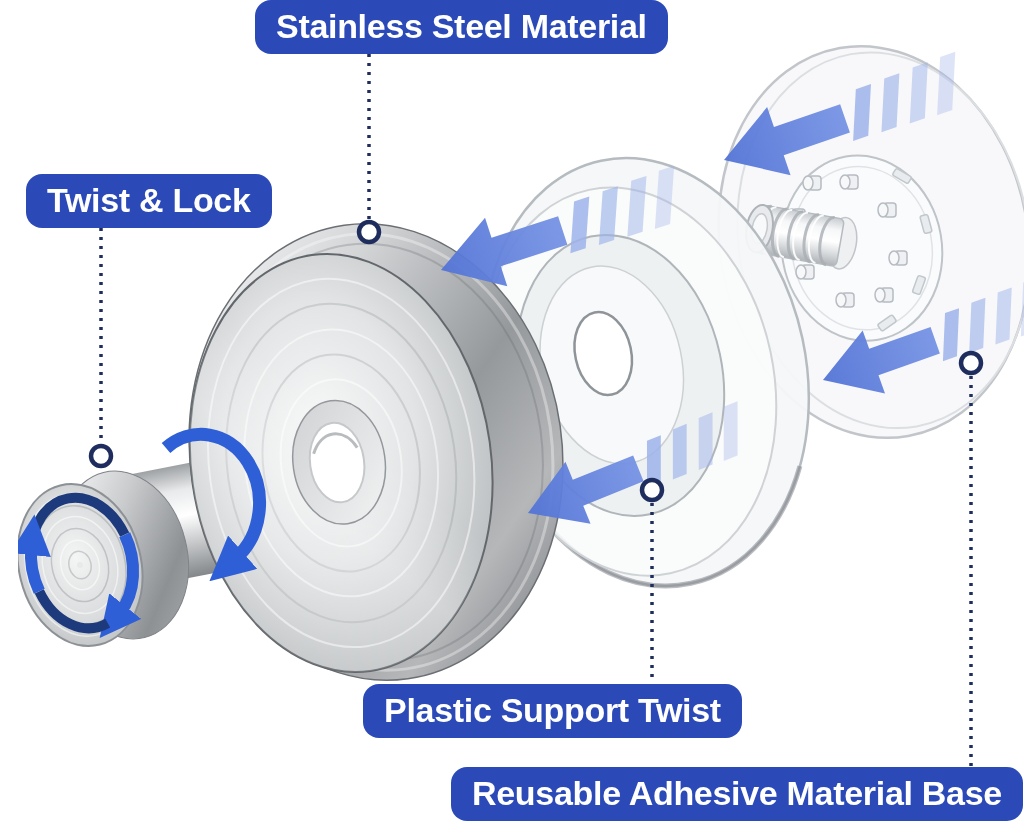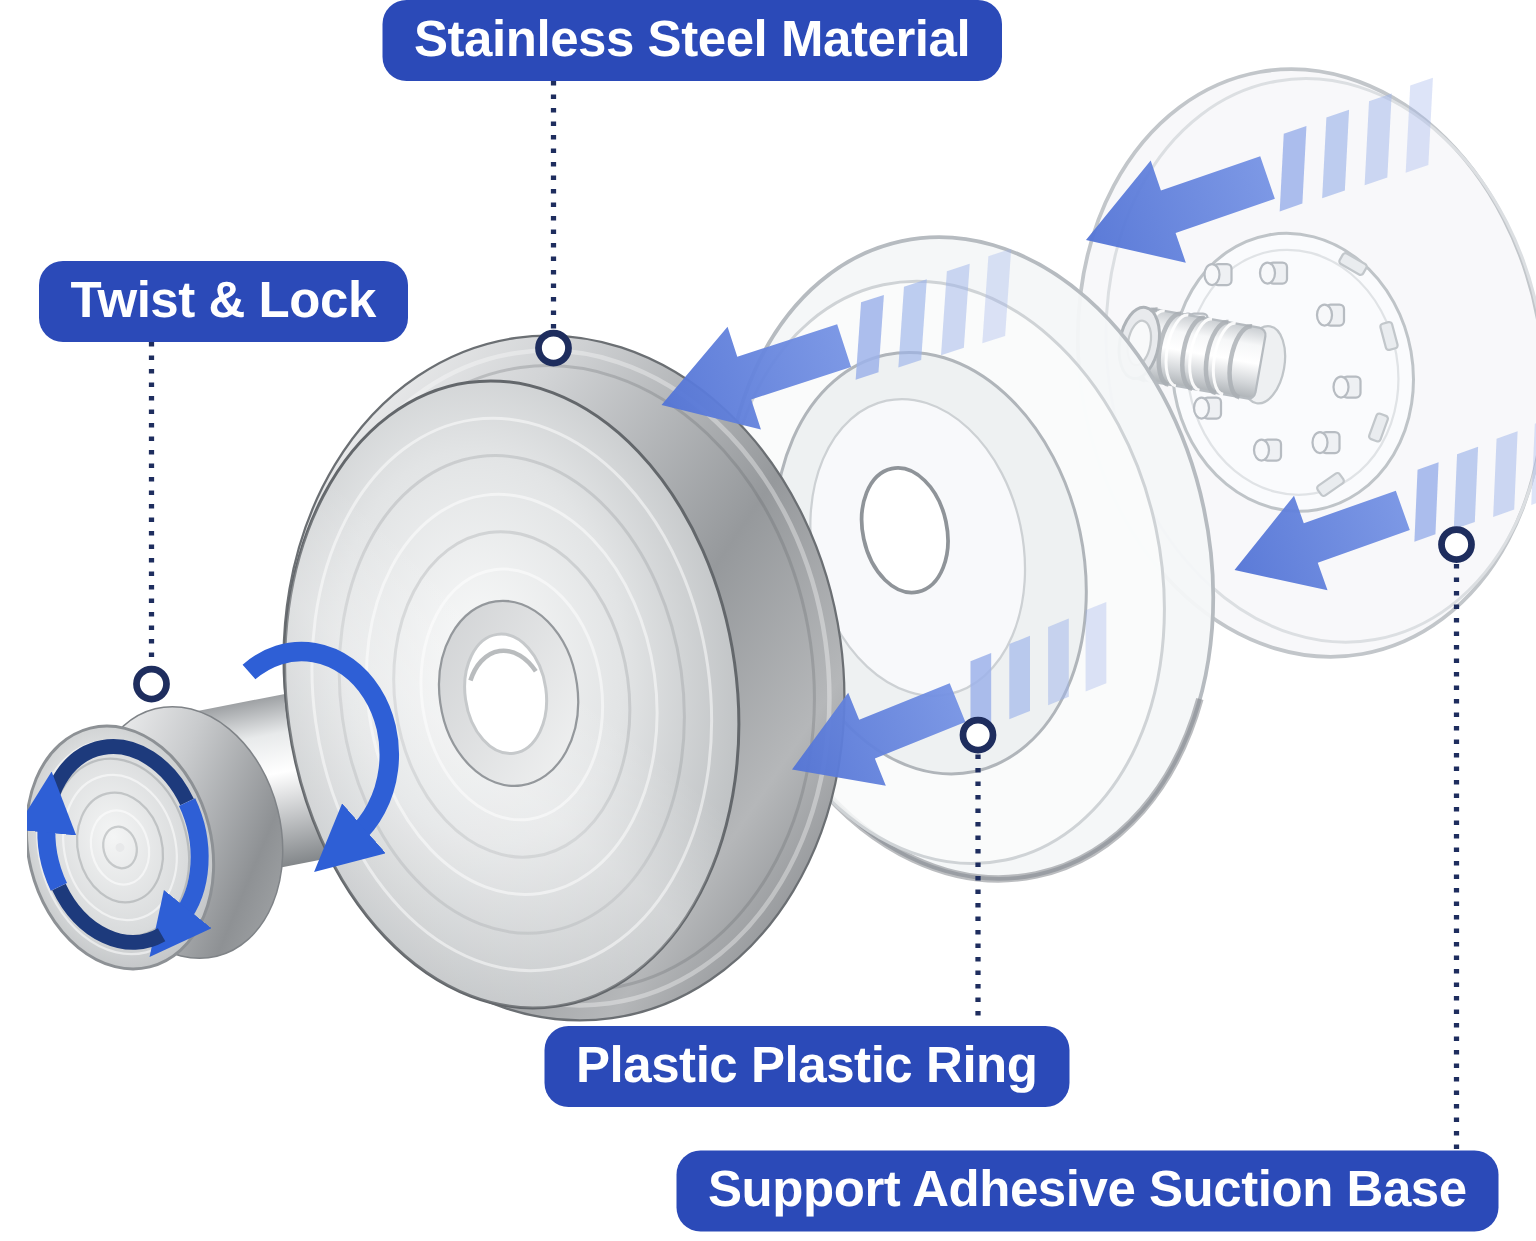--- a/index.html
+++ b/index.html
@@ -231,16 +231,16 @@
 
   <circle class="marker-dot" cx="634" cy="490" r="10"></circle>
   <line class="leader" x1="634" y1="503" x2="634" y2="683"></line>
 
   <circle class="marker-dot" cx="953" cy="363" r="10"></circle>
   <line class="leader" x1="953" y1="376" x2="953" y2="766"></line>
 </svg>
 
 <div class="pill" style="left:237px;top:0px;">Stainless Steel Material</div>
 <div class="pill" style="left:8px;top:174px;">Twist &amp; Lock</div>
-<div class="pill" style="left:345px;top:684px;">Plastic Plastic Ring</div>
-<div class="pill" style="left:433px;top:767px;">Support Adhesive Suction Base</div>
+<div class="pill" style="left:345px;top:684px;">Plastic Support Twist</div>
+<div class="pill" style="left:433px;top:767px;">Reusable Adhesive Material Base</div>
 
 </div>
 
 </body></html>

